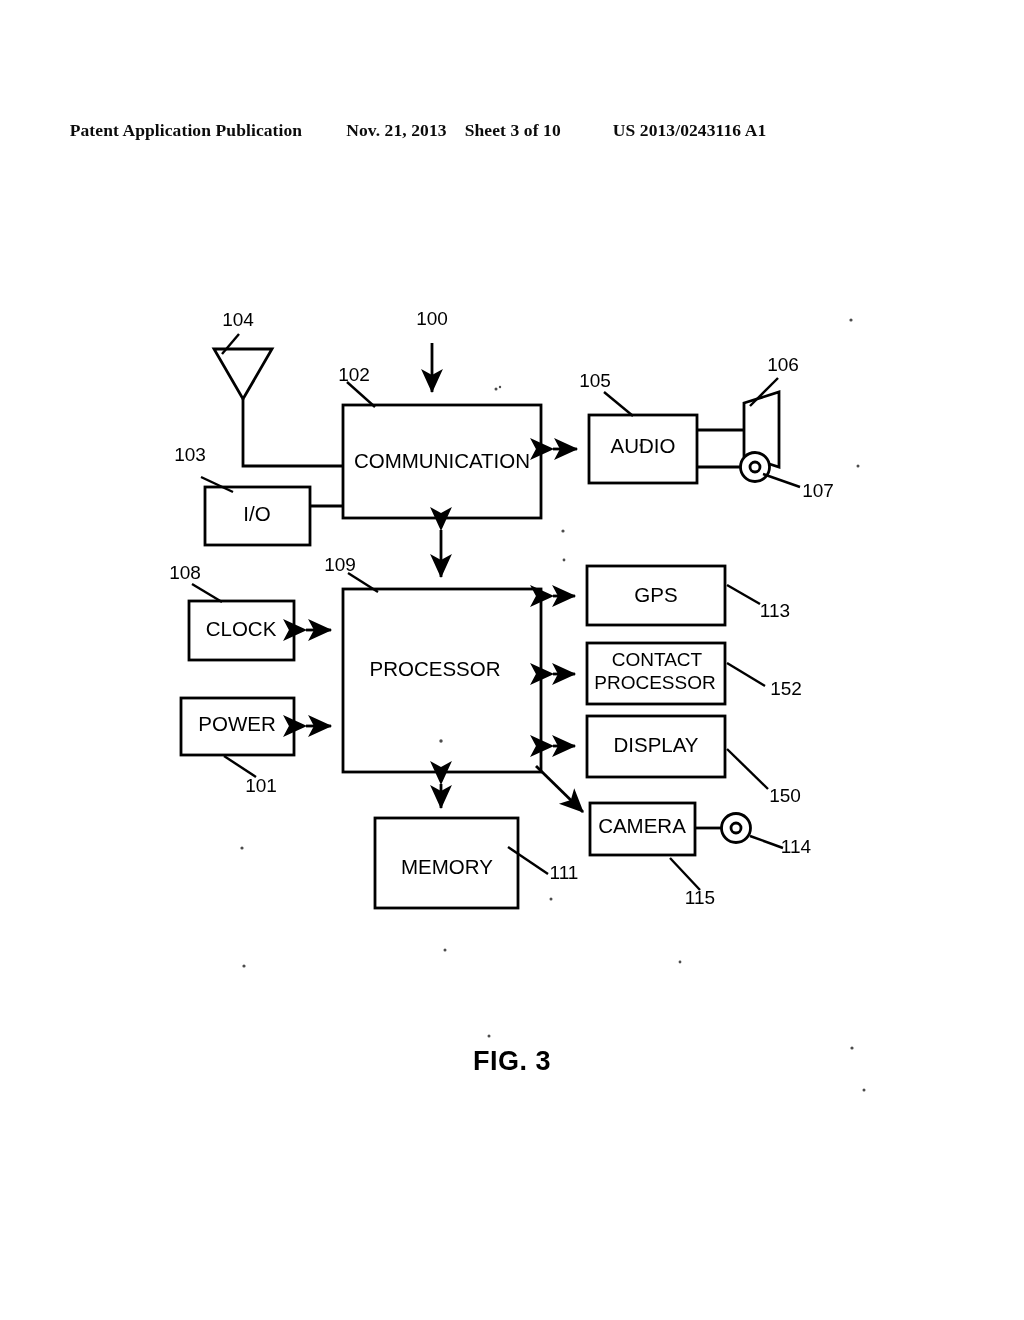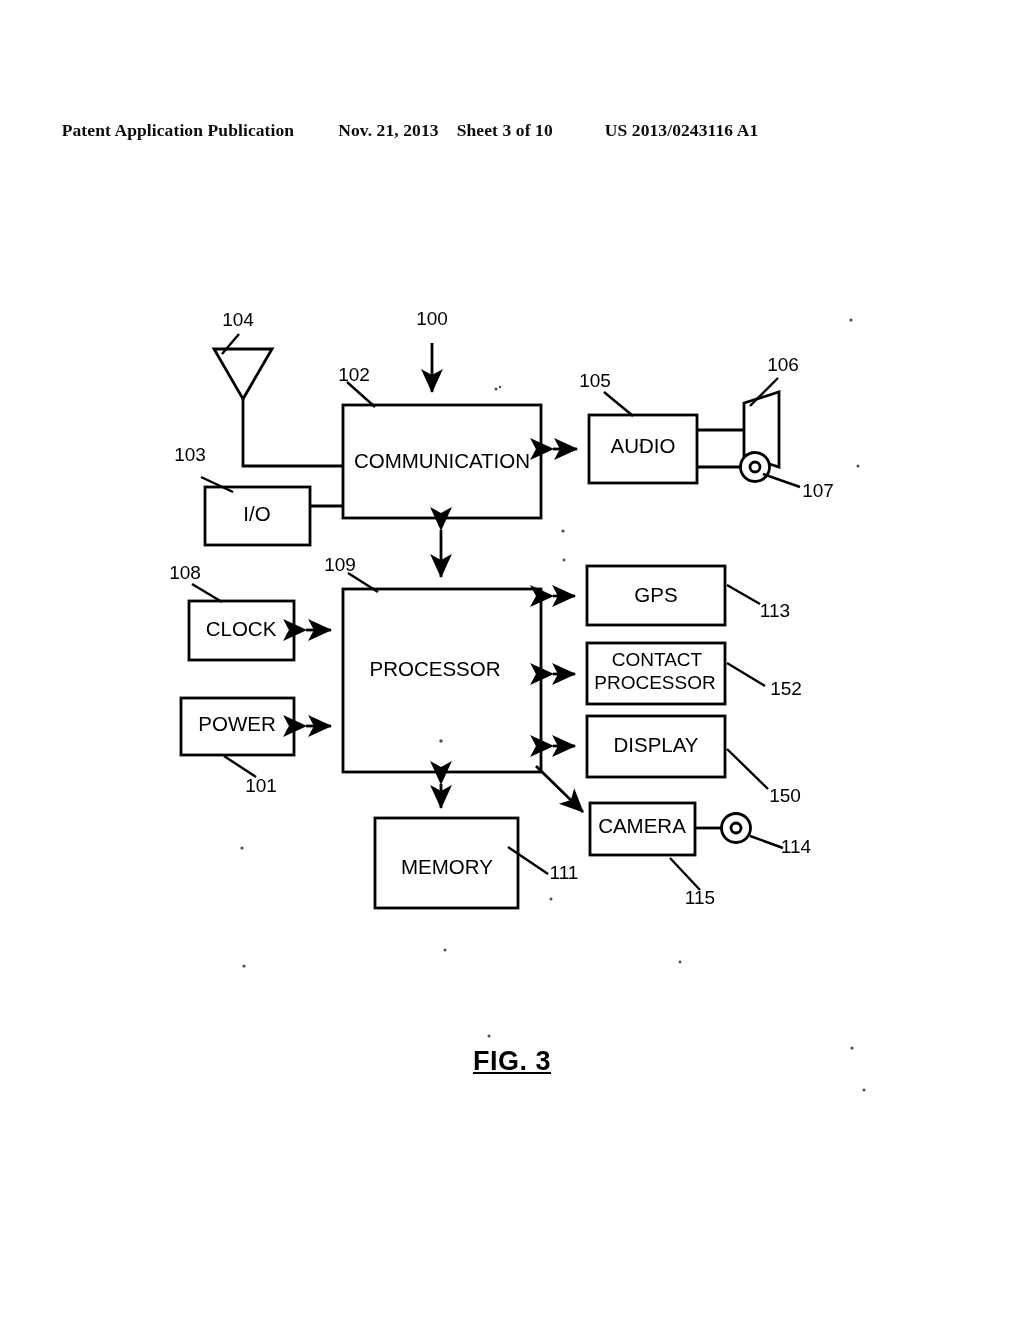--- a/index.html
+++ b/index.html
@@ -12,21 +12,21 @@
     height: 1320px;
     position: relative;
     font-family: "Liberation Sans", sans-serif;
     color: #000000;
     overflow: hidden;
   }
 
   
   #pub-header {
     position: absolute;
-    left: 4px;
+    left: 12px;
     top: 84px;
     width: 812px;
     height: 30px;
     text-align: center;
   }
   #pub-header .hdr-row {
     display: flex;
     justify-content: center;
     align-items: baseline;
     font-family: "Liberation Serif", serif;
@@ -55,21 +55,20 @@
     position: absolute;
     left: 0;
     top: 1046px;
     width: 1024px;
     text-align: center;
     font-family: "Liberation Sans", sans-serif;
     font-weight: bold;
     font-size: 27px;
     letter-spacing: 0.5px;
     color: #000;
-    text-decoration: underline;
   }
 
   
   .blk-label {
     font-family: "Liberation Sans", sans-serif;
     font-size: 20.5px;
     fill: #000;
     text-anchor: middle;
     dominant-baseline: middle;
   }

